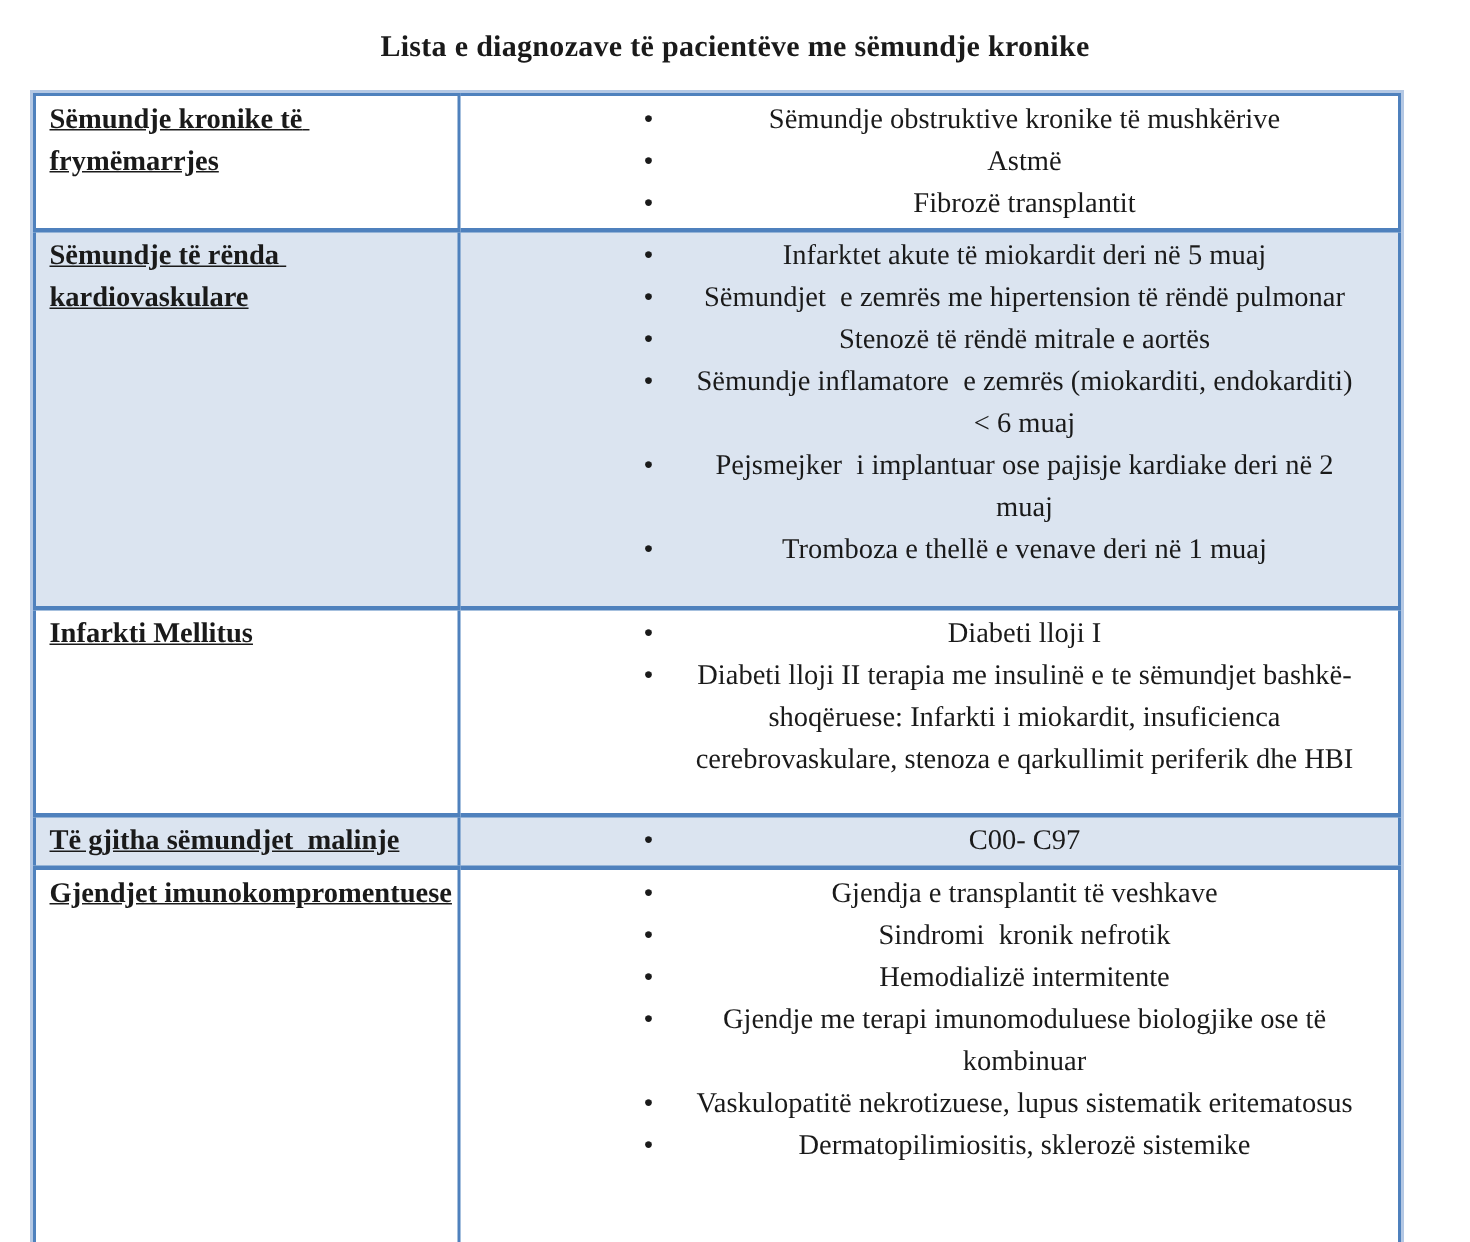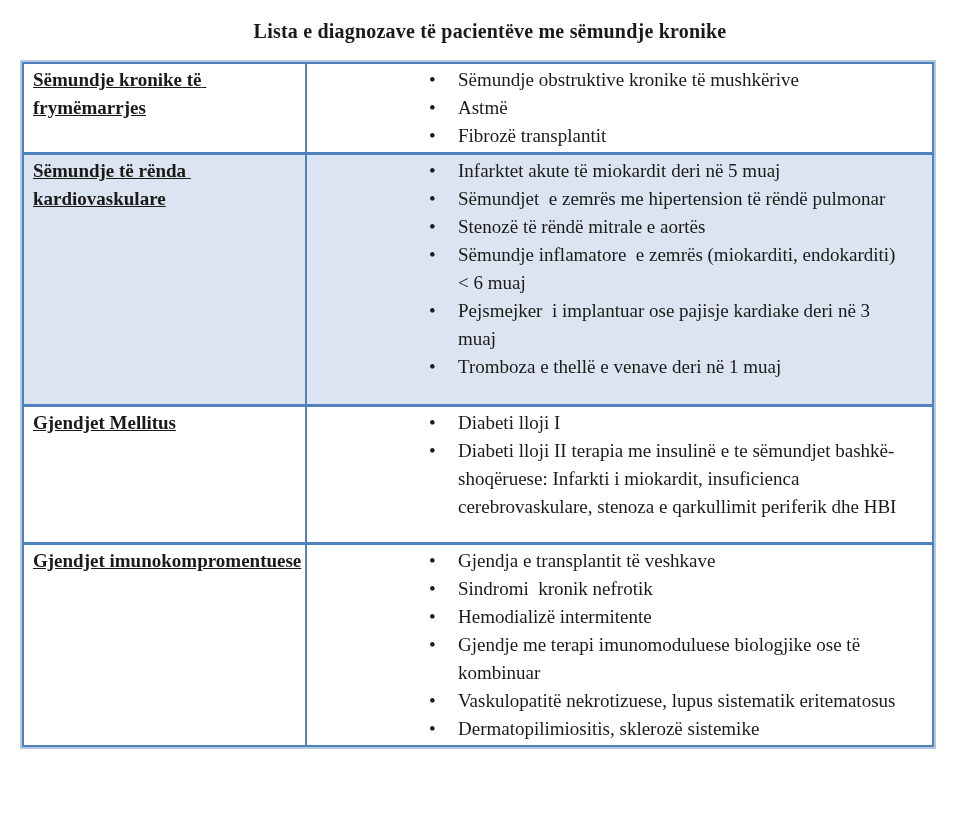--- a/index.html
+++ b/index.html
@@ -36,21 +36,21 @@
   tbody tr + tr td{border-top-width:3px;}
   tr.highlight td{background:var(--highlight);}
   td.cat-cell{padding:2px 3px 2px 9px;}
   .category{font-weight:bold;white-space:pre-wrap;text-decoration:underline;}
   td.items-cell{padding:2px 24px 2px 0;}
   .item{position:relative;padding-left:151px;}
   .bullet{
     position:absolute;left:122px;top:0;
     font-size:19px;line-height:28px;
   }
-  .item-text{white-space:pre-wrap;display:block;max-width:452px;}
+  .item-text{white-space:pre-wrap;display:block;max-width:452px;text-align:center;}
   
   tbody tr:nth-child(1) td{height:88px;}
   tbody tr:nth-child(2) td{height:252px;}
   tbody tr:nth-child(3) td{height:138px;}
   tbody tr:nth-child(4) td{height:28px;}
   tbody tr:nth-child(5) td{height:268px;}
 </style>
 </head>
 <body>
 
@@ -97,40 +97,51 @@
           <div class="item">
             <span class="bullet">•</span>
             <span class="item-text">Stenozë të rëndë mitrale e aortës</span>
           </div>
           <div class="item">
             <span class="bullet">•</span>
             <span class="item-text">Sëmundje inflamatore  e zemrës (miokarditi, endokarditi) &lt; 6 muaj</span>
           </div>
           <div class="item">
             <span class="bullet">•</span>
-            <span class="item-text">Pejsmejker  i implantuar ose pajisje kardiake deri në 3 muaj</span>
+            <span class="item-text">Pejsmejker  i implantuar ose pajisje kardiake deri në 2 muaj</span>
           </div>
           <div class="item">
             <span class="bullet">•</span>
             <span class="item-text">Tromboza e thellë e venave deri në 1 muaj</span>
           </div>
         </td>
       </tr>
       <tr>
         <td class="cat-cell">
-          <div class="category">Gjendjet Mellitus</div>
+          <div class="category">Infarkti Mellitus</div>
         </td>
         <td class="items-cell">
           <div class="item">
             <span class="bullet">•</span>
             <span class="item-text">Diabeti lloji I</span>
           </div>
           <div class="item">
             <span class="bullet">•</span>
             <span class="item-text">Diabeti lloji II terapia me insulinë e te sëmundjet bashkë-shoqëruese: Infarkti i miokardit, insuficienca cerebrovaskulare, stenoza e qarkullimit periferik dhe HBI</span>
+          </div>
+        </td>
+      </tr>
+      <tr class="highlight">
+        <td class="cat-cell">
+          <div class="category">Të gjitha sëmundjet  malinje</div>
+        </td>
+        <td class="items-cell">
+          <div class="item">
+            <span class="bullet">•</span>
+            <span class="item-text">C00- C97</span>
           </div>
         </td>
       </tr>
       <tr>
         <td class="cat-cell">
           <div class="category">Gjendjet imunokompromentuese</div>
         </td>
         <td class="items-cell">
           <div class="item">
             <span class="bullet">•</span>

